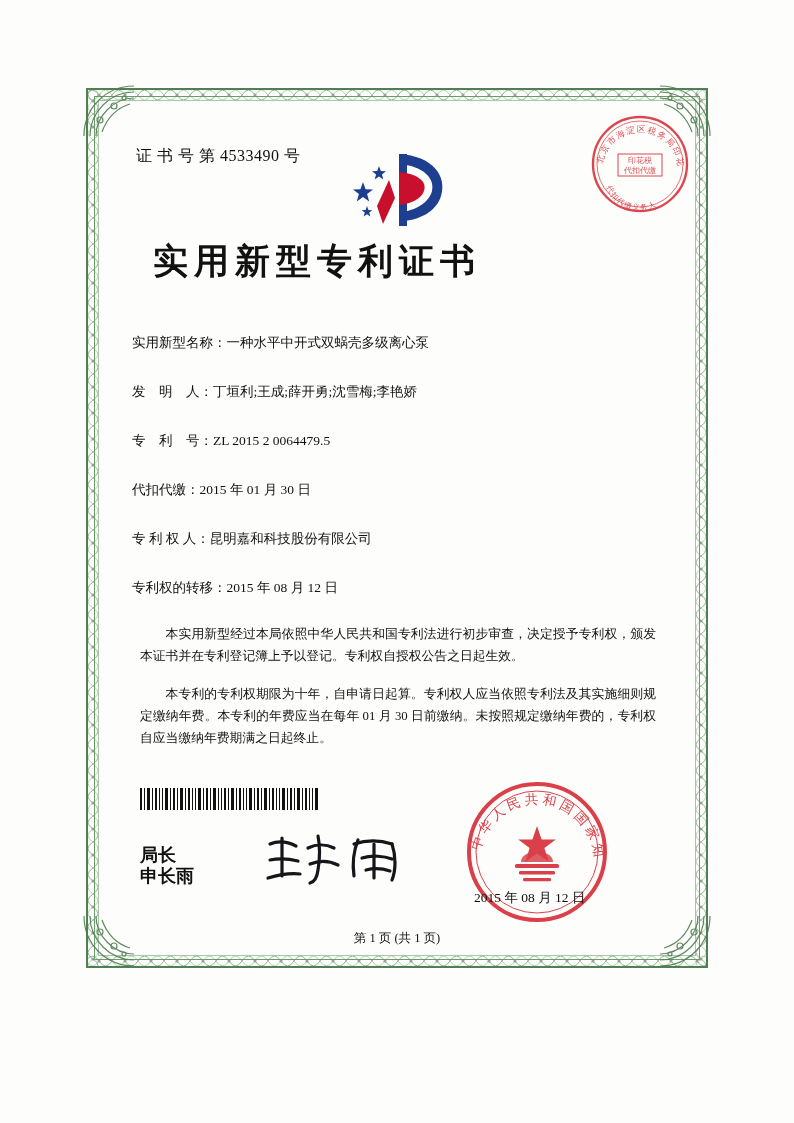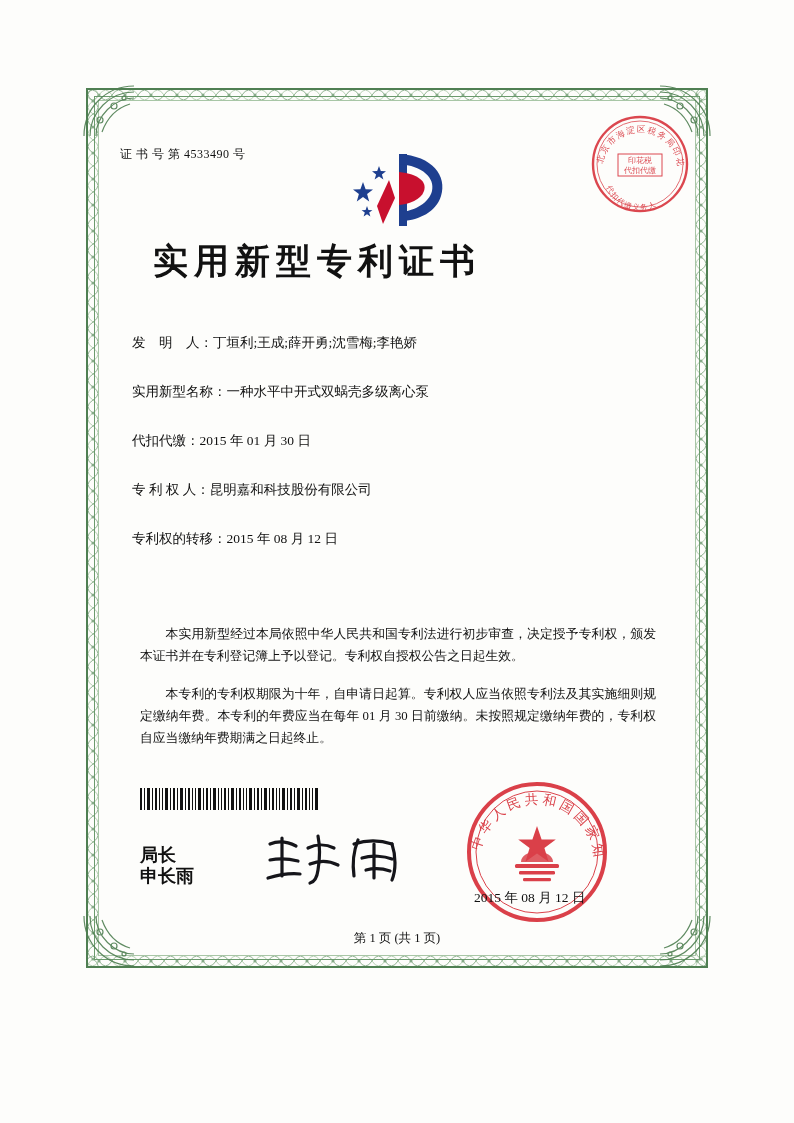--- a/index.html
+++ b/index.html
@@ -73,23 +73,23 @@
     opacity: .9;
   }
   .c-tl { left: 80px;  top: 82px; }
   .c-tr { left: 656px; top: 82px;  transform: scaleX(-1); }
   .c-bl { left: 80px;  top: 912px; transform: scaleY(-1); }
   .c-br { left: 656px; top: 912px; transform: scale(-1,-1); }
 
   
   .cert-no {
     position: absolute;
-    left: 120px;
+    left: 136px;
     top: 146px;
-    font-size: 12px;
+    font-size: 16px;
     letter-spacing: .5px;
     color: #111;
   }
 
   .logo {
     position: absolute;
     left: 337px;
     top: 146px;
     width: 120px;
     height: 88px;
@@ -311,24 +311,27 @@
       <rect x="30" y="42" width="44" height="22" fill="none" stroke="#d4202a" stroke-width="1"></rect>
       <text x="52" y="51" font-size="8" fill="#d4202a" text-anchor="middle" font-family="'DejaVu Serif',serif">印花税</text>
       <text x="52" y="61" font-size="8" fill="#d4202a" text-anchor="middle" font-family="'DejaVu Serif',serif">代扣代缴</text>
     </g>
   </svg>
 
   <div class="title">实用新型专利证书</div>
 
   <div class="fields">
     <div class="field">
+      <span class="lbl">实用新型名称：</span><span class="val">一种水平中开式双蜗壳多级离心泵</span>
+    </div>
+    <div class="field">
       <span class="lbl">发　明　人：</span><span class="val">丁垣利;王成;薛开勇;沈雪梅;李艳娇</span>
     </div>
     <div class="field">
-      <span class="lbl">实用新型名称：</span><span class="val">一种水平中开式双蜗壳多级离心泵</span>
+      <span class="lbl">专　利　号：</span><span class="val">ZL 2015 2 0064479.5</span>
     </div>
     <div class="field">
       <span class="lbl">代扣代缴：</span><span class="val">2015 年 01 月 30 日</span>
     </div>
     <div class="field">
       <span class="lbl">专 利 权 人：</span><span class="val">昆明嘉和科技股份有限公司</span>
     </div>
     <div class="field">
       <span class="lbl">专利权的转移：</span><span class="val">2015 年 08 月 12 日</span>
     </div>

